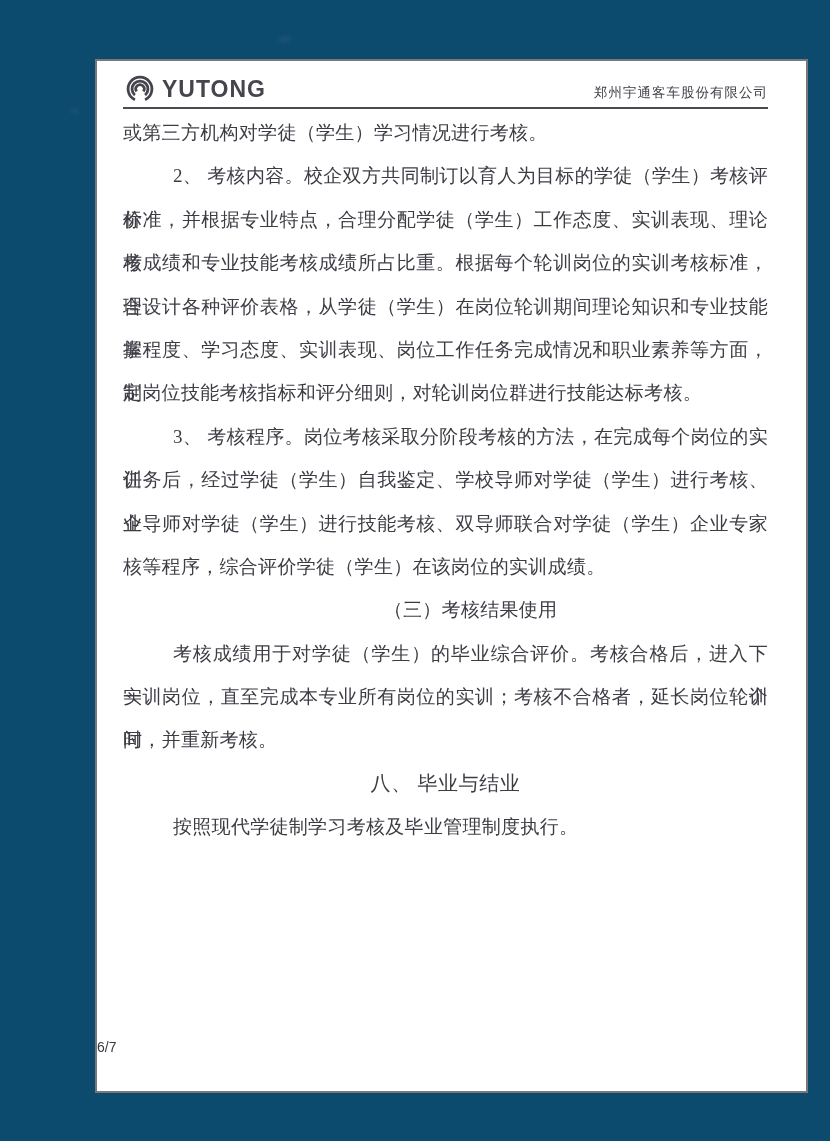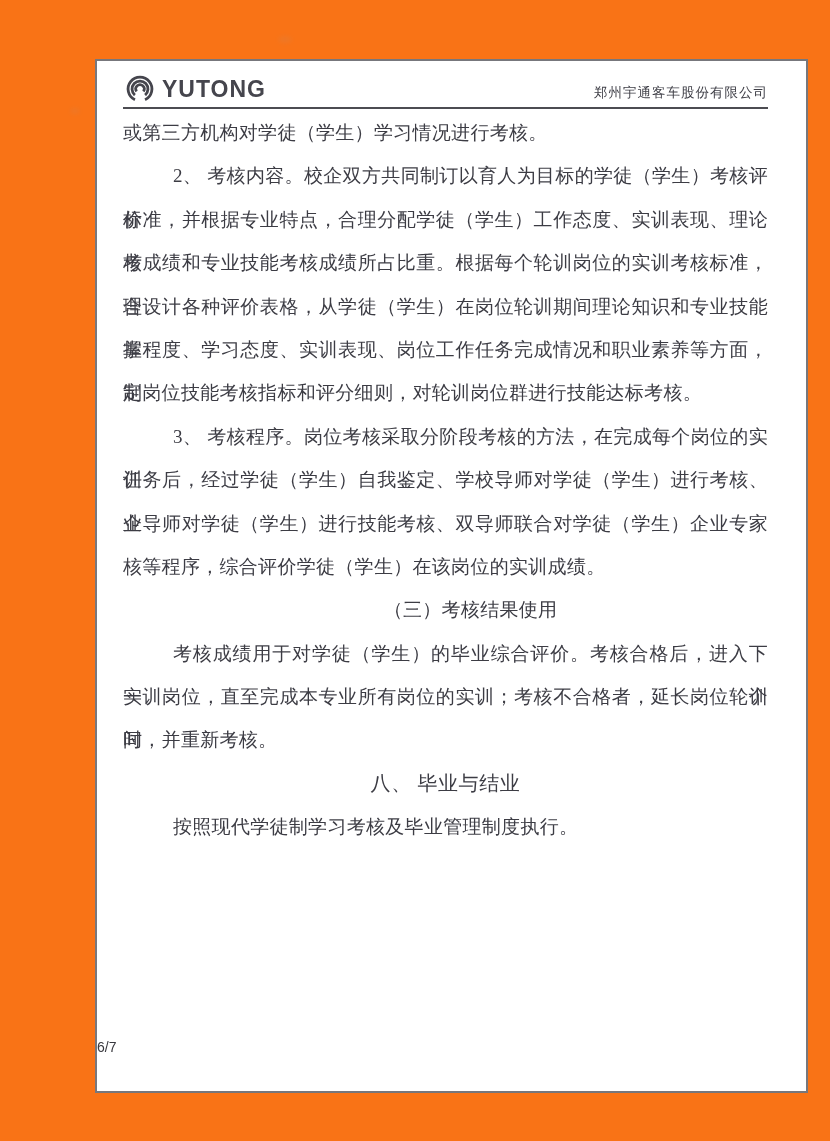--- a/index.html
+++ b/index.html
@@ -6,21 +6,21 @@
   html, body { width: 830px; height: 1141px; }
   body {
     font-family: "Liberation Serif", serif;
     background: #fcfcfc;
     position: relative;
     overflow: hidden;
   }
   .canvas {
     position: absolute; left: 0; top: 0;
     width: 830px; height: 1141px;
-    background: #f97316;
+    background: #0c4a6e;
   }
   .smudge {
     position: absolute; border-radius: 50%;
     background: #9a9aa0; opacity: 0.10; filter: blur(2px);
   }
   .smudge.s1 { left: 278px; top: 36px; width: 14px; height: 7px; }
   .smudge.s2 { left: 70px; top: 108px; width: 10px; height: 6px; }
   .page {
     position: absolute; left: 95px; top: 59px;
     width: 713px; height: 1034px;

